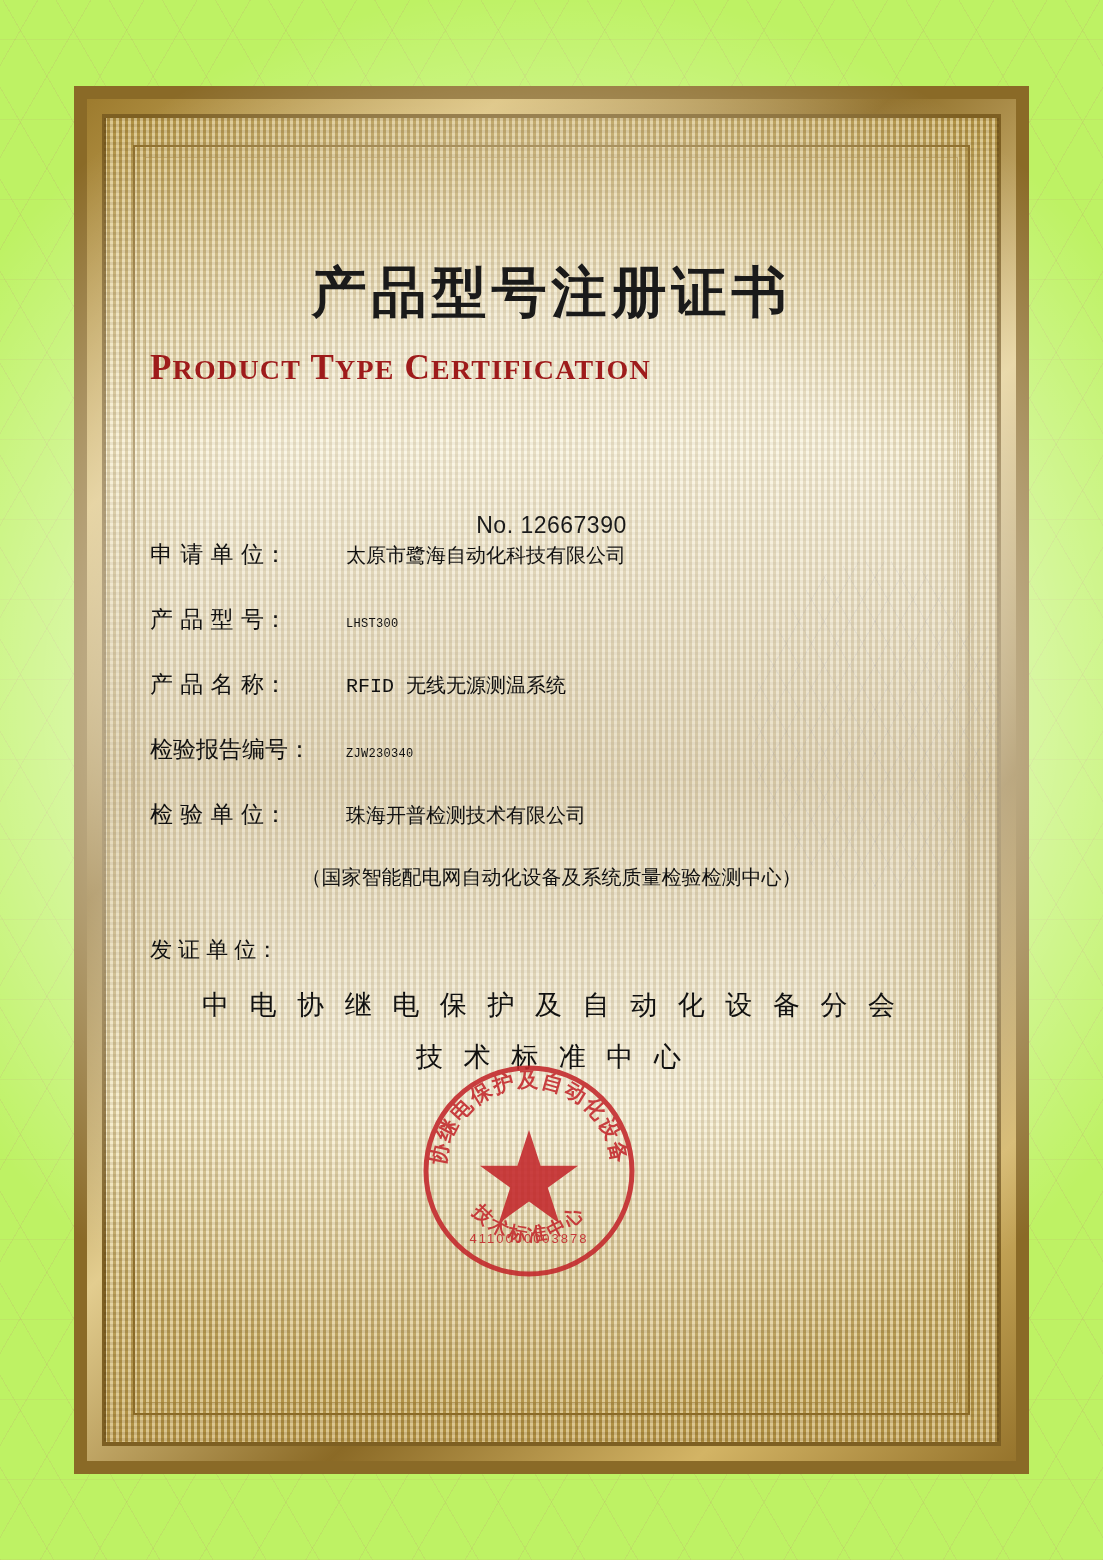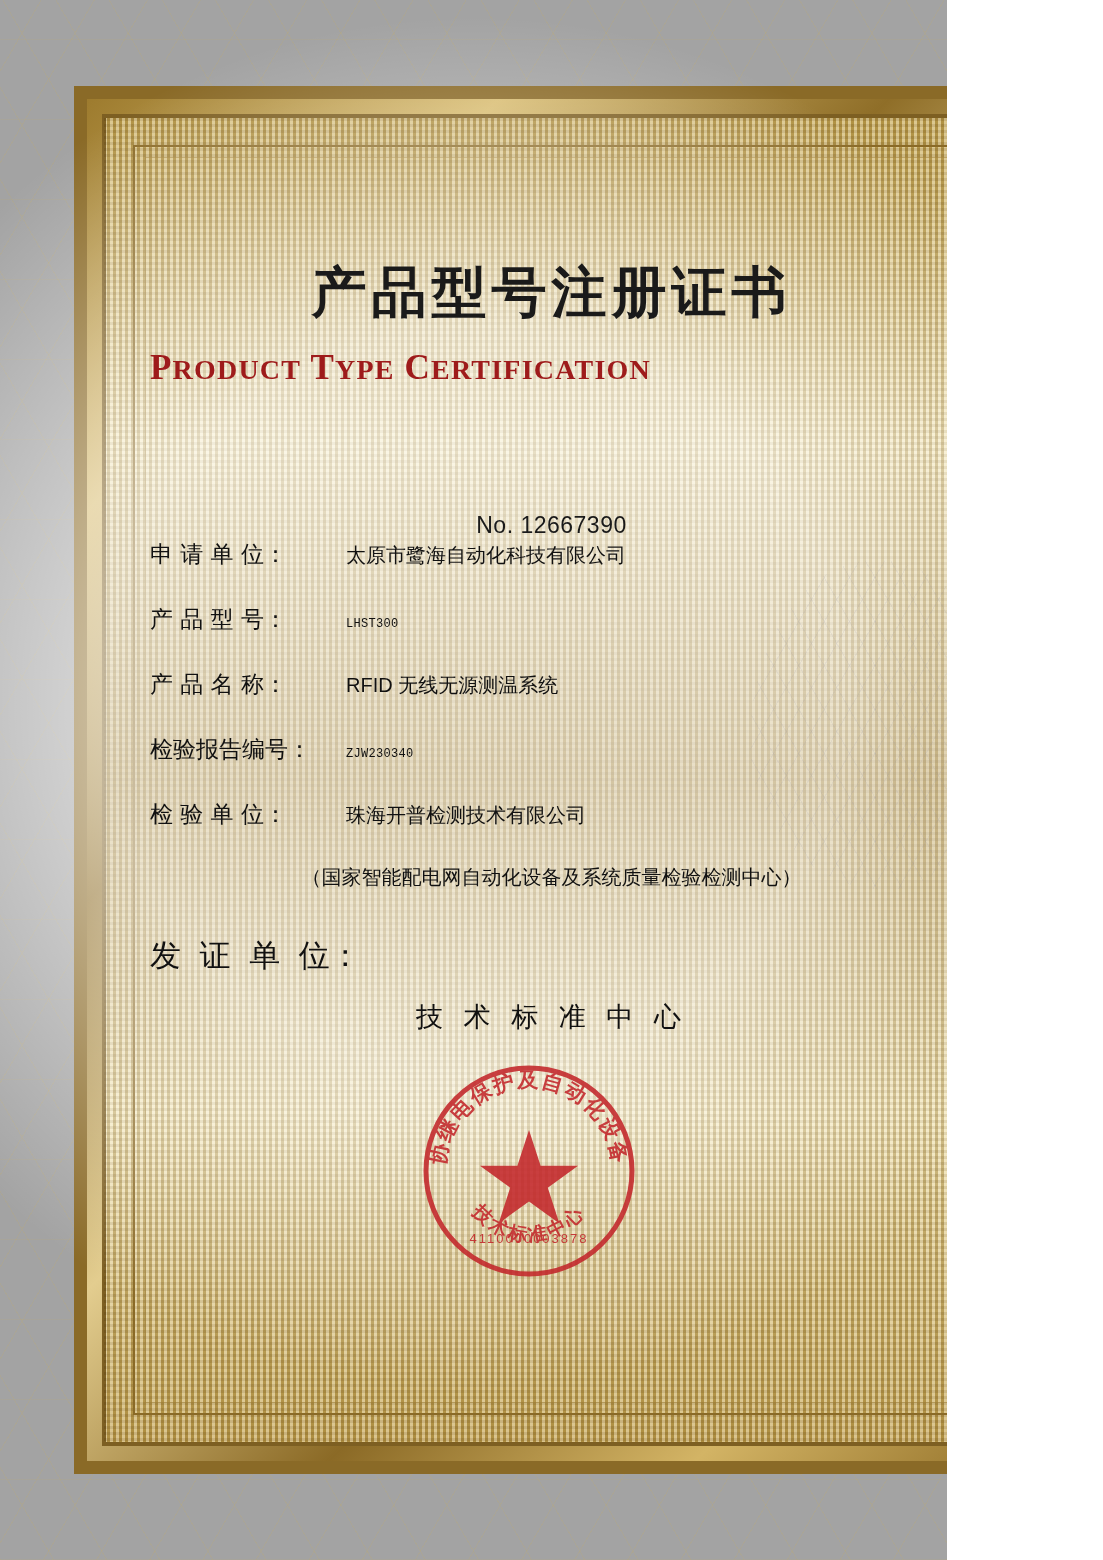--- a/index.html
+++ b/index.html
@@ -10,23 +10,23 @@
   body {
     width: 1103px;
     height: 1560px;
     font-family: "Liberation Serif", serif;
     overflow: hidden;
   }
 
   
   .page {
     position: relative;
-    width: 947px;
+    width: 1103px;
     height: 1560px;
-    background: #a3a3a3;
+    background: #bef264;
     overflow: hidden;
   }
 
   
   .page::before {
     content: "";
     position: absolute;
     inset: 0;
     background-image:
       repeating-linear-gradient(60deg, rgba(190,170,110,0.22) 0 1px, transparent 1px 46px),
@@ -160,21 +160,21 @@
     font-family: "DejaVu Serif", "Liberation Serif", serif;
     font-size: 23px;
     color: #111;
     letter-spacing: 0px;
     white-space: nowrap;
   }
   .field-label.wide {
     letter-spacing: 0;
   }
   .field-value {
-    font-family: Liberation Sans, sans-serif;
+    font-family: Liberation Mono, monospace;
     font-size: 20px;
     color: #111;
     white-space: nowrap;
   }
   .field-value.mono {
     font-family: Liberation Mono, monospace;
     font-size: 12px;
     letter-spacing: .3px;
   }
 
@@ -187,22 +187,22 @@
   }
   .note-valid {
     text-align: center;
     font-family: "DejaVu Serif", "Liberation Serif", serif;
     font-size: 22px;
     color: #111;
     margin-top: 50px;
   }
 
   .issuer-label {
-    font-family: Liberation Mono, monospace;
-    font-size: 31px;
+    font-family: Liberation Sans, sans-serif;
+    font-size: 22px;
     color: #111;
     margin-top: 44px;
   }
 
   .issuer-block {
     position: relative;
     margin-top: 22px;
     text-align: center;
     z-index: 3;
   }
@@ -293,20 +293,21 @@
       </div>
 
     </div>
 
     <div class="note-center">（国家智能配电网自动化设备及系统质量检验检测中心）</div>
 
 
     <div class="issuer-label">发 证 单 位：</div>
 
     <div class="issuer-block">
+      <div class="issuer-line1">中 电 协 继 电 保 护 及 自 动 化 设 备 分 会</div>
       <div class="issuer-line2">技 术 标 准 中 心</div>
     </div>
 
 
     <div class="seal">
       <svg width="222" height="222" viewBox="0 0 222 222" xmlns="http://www.w3.org/2000/svg">
         <defs>
           <path id="sealArcTop" d="M 27,111 A 84,84 0 0 1 195,111" fill="none"></path>
           <path id="sealArcBottom" d="M 41,111 A 70,70 0 0 0 181,111" fill="none"></path>
         </defs>

